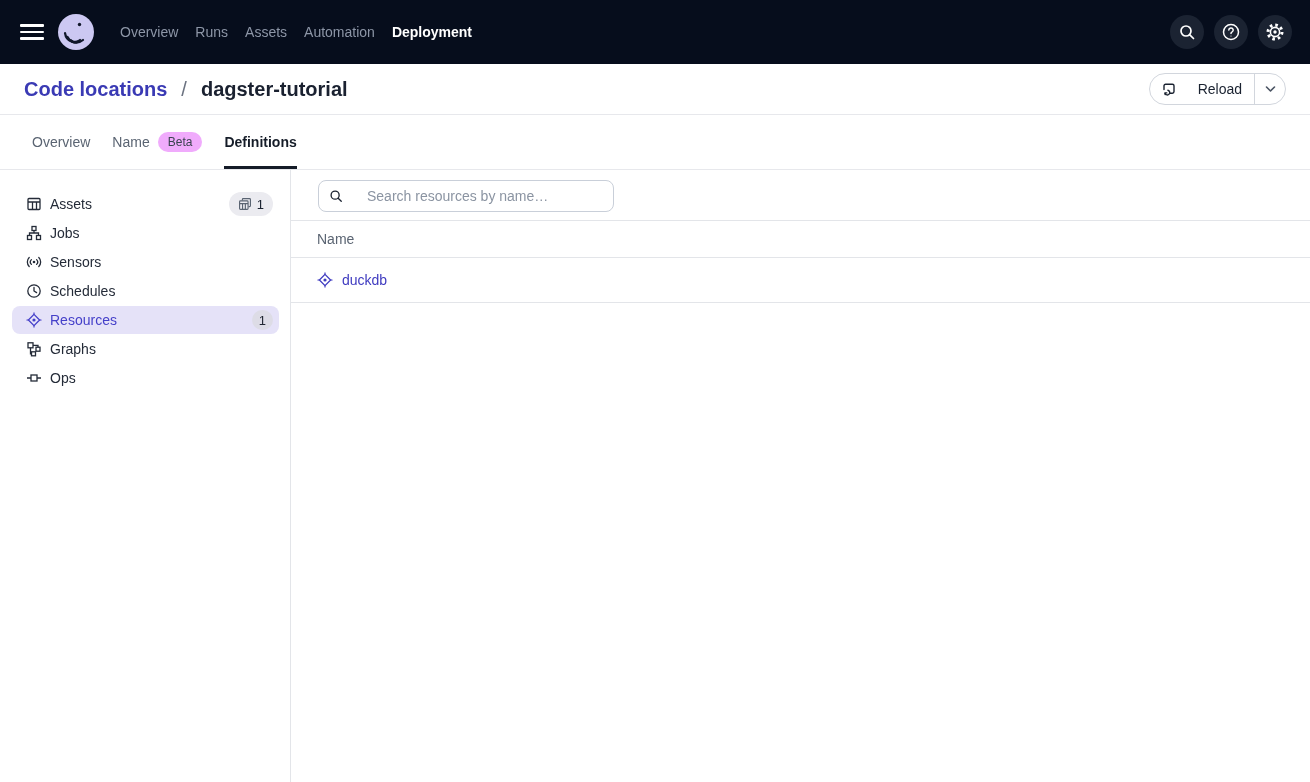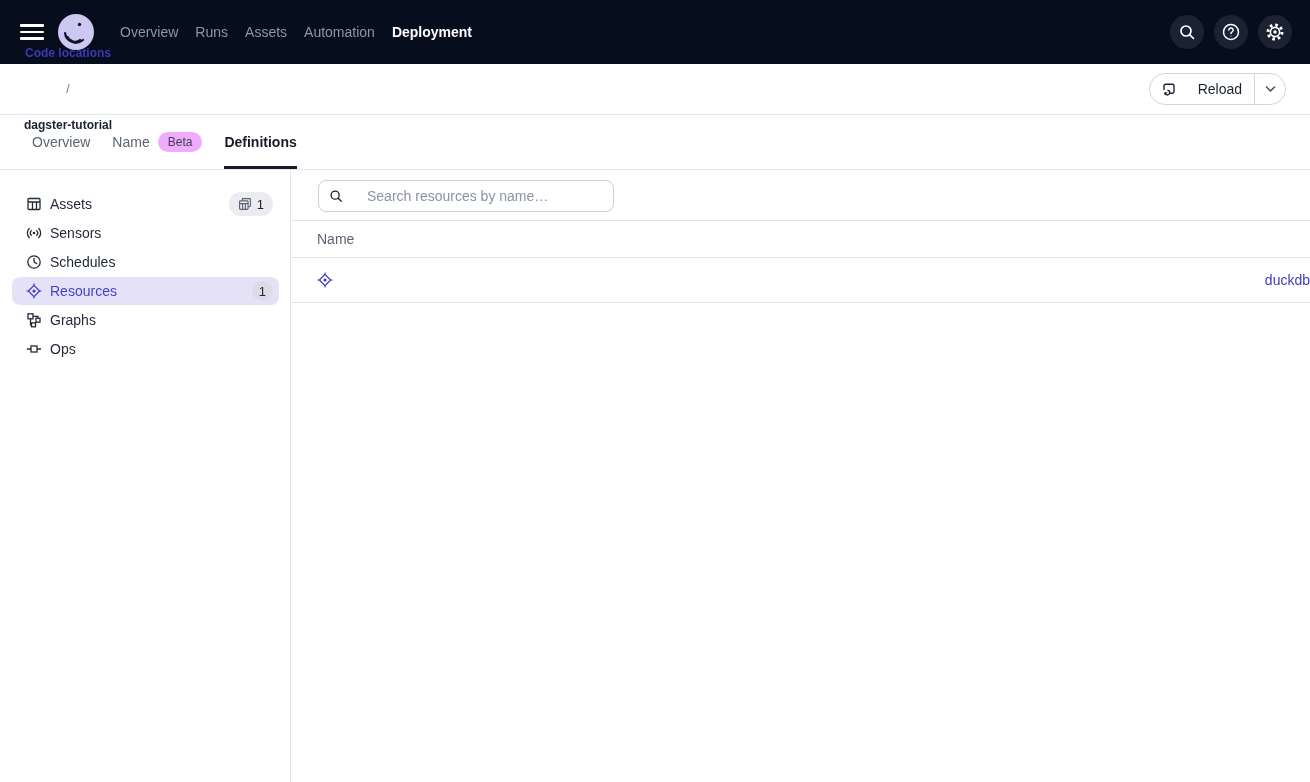--- a/index.html
+++ b/index.html
@@ -16,21 +16,21 @@
   .navlinks { display: flex; align-items: center; gap: 17px; }
   .navlink { font-size: 14px; font-weight: 500; color: #8D96A7; cursor: pointer; padding: 4px 0; }
   .navlink.active { color: #FFFFFF; font-weight: 700; }
   .topnav-right { margin-left: auto; display: flex; align-items: center; gap: 10px; }
   .iconbtn { width: 34px; height: 34px; border-radius: 50%; background: #1B2332;
     display: flex; align-items: center; justify-content: center; cursor: pointer; }
 
   
   .pagehead { height: 51px; display: flex; align-items: center; justify-content: space-between;
     padding: 0 24px; border-bottom: 1px solid #E7E8EC; background: #fff; }
-  .breadcrumb { display: flex; align-items: center; gap: 22px; font-size: 12px; flex-direction: column; }
+  .breadcrumb { display: flex; align-items: center; gap: 14px; font-size: 20px; }
   .crumb-link { color: #3A3AB4; font-weight: 600; cursor: pointer; }
   .crumb-sep { color: #6B7280; font-weight: 400; }
   .crumb-current { color: #1A2130; font-weight: 600; }
   .splitbtn { display: flex; align-items: stretch; height: 32px; background: #fff;
     border: 1px solid #D2D6DD; border-radius: 16px; overflow: hidden; }
   .splitbtn-main { display: flex; align-items: center; gap: 21px; padding: 0 12px 0 11px;
     font-size: 14px; font-weight: 500; color: #1A2230; cursor: pointer; }
   .splitbtn-div { width: 1px; background: #D2D6DD; }
   .splitbtn-caret { width: 30px; display: flex; align-items: center; justify-content: center; cursor: pointer; }
 
@@ -61,21 +61,21 @@
 
   .main { flex: 1; min-width: 0; }
   .searchbox { margin: 10px 0 8px 27px; width: 296px; height: 32px; border: 1px solid #C9CFD9;
     border-radius: 8px; display: flex; align-items: center; padding: 0 10px; gap: 24px; background: #fff; }
   .searchbox input { border: none; outline: none; flex: 1; font-size: 14px; color: #1A2230;
     font-family: "Liberation Sans", sans-serif; background: transparent; }
   .searchbox input::placeholder { color: #8B94A2; }
   .tbl-head { height: 38px; border-top: 1px solid #E3E5E9; border-bottom: 1px solid #E3E5E9;
     display: flex; align-items: center; padding-left: 26px; font-size: 14px; color: #5A6472; }
   .tbl-row { height: 45px; border-bottom: 1px solid #E3E5E9; display: flex; align-items: center;
-    padding-left: 26px; gap: 9px; cursor: pointer; justify-content: space-between; }
+    padding-left: 26px; gap: 9px; cursor: pointer; }
   .tbl-row .r-icon { display: flex; color: #3F3BC0; }
   .tbl-link { font-size: 14px; color: #3F3BC0; text-decoration: none; }
 
   svg { display: block; }
 </style>
 </head>
 <body>
 
 <div class="topnav">
   <div class="hamburger">
@@ -183,20 +183,31 @@
           <svg width="14" height="14" viewBox="0 0 16 16" fill="none" stroke="currentColor" stroke-width="1.3">
             <path d="M5 4 V2.8 A1 1 0 0 1 6 1.8 H13.2 A1 1 0 0 1 14.2 2.8 V10 A1 1 0 0 1 13.2 11 H12"></path>
             <rect x="1.8" y="4.5" width="9.7" height="9.7" rx="1"></rect>
             <path d="M1.8 7.5 H11.5 M5.2 7.5 V14.2 M8.4 7.5 V14.2"></path>
           </svg>
         </span>
         <span>1</span>
       </span>
     </div>
 
+    <div class="side-item">
+      <span class="s-icon">
+        <svg width="16" height="16" viewBox="0 0 16 16" fill="none" stroke="currentColor" stroke-width="1.3">
+          <rect x="6" y="1.5" width="4" height="4"></rect>
+          <rect x="1.5" y="10.5" width="4" height="4"></rect>
+          <rect x="10.5" y="10.5" width="4" height="4"></rect>
+          <path d="M8 5.5 V8 M3.5 10.5 V8 H12.5 V10.5"></path>
+        </svg>
+      </span>
+      <span>Jobs</span>
+    </div>
 
     <div class="side-item">
       <span class="s-icon">
         <svg width="16" height="16" viewBox="0 0 16 16" fill="none" stroke="currentColor" stroke-width="1.3" stroke-linecap="round">
           <circle cx="8" cy="8" r="1.3" fill="currentColor" stroke="none"></circle>
           <path d="M5.4 5.6 a3.4 3.4 0 0 0 0 4.8"></path>
           <path d="M10.6 5.6 a3.4 3.4 0 0 1 0 4.8"></path>
           <path d="M3.2 3.5 a6.4 6.4 0 0 0 0 9"></path>
           <path d="M12.8 3.5 a6.4 6.4 0 0 1 0 9"></path>
         </svg>

